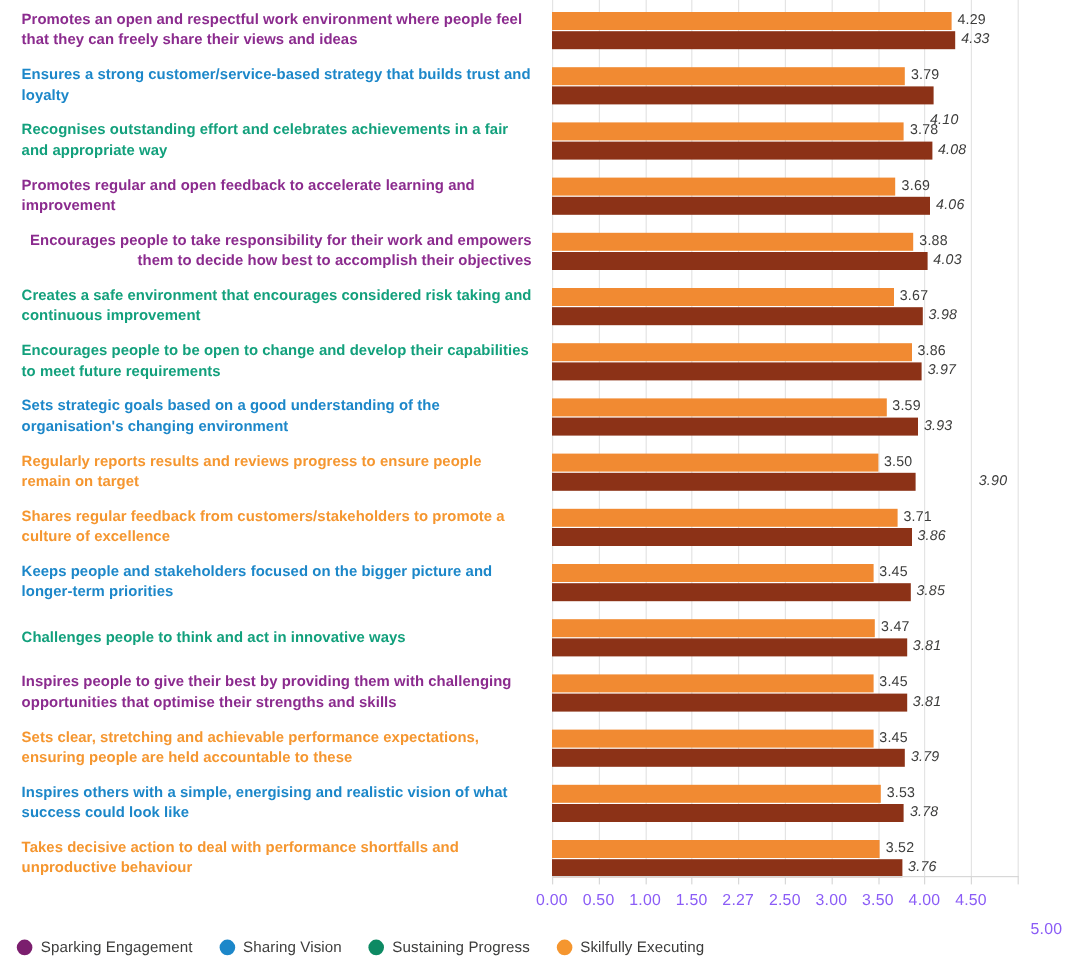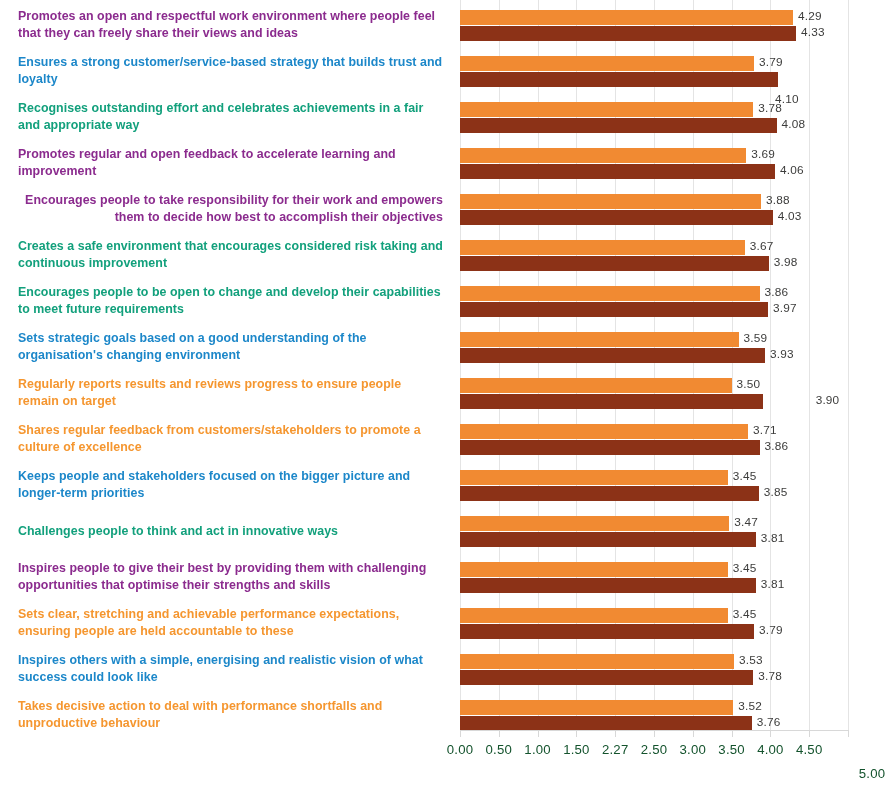--- a/index.html
+++ b/index.html
@@ -84,21 +84,21 @@
   .bar-value {
     position: absolute;
     font-size: 11.8px;
     font-weight: 400;
     color: #3C3C3B;
     letter-spacing: 0.2px;
     white-space: nowrap;
     line-height: 15px;
   }
   .bar-value.series-a { top: -1px; }
-  .bar-value.series-b { top: 15px; }
+  .bar-value.series-b { top: 15px; font-style: italic; }
 
   
   #x-axis {
     position: absolute;
     left: 460px;
     top: 730px;
     width: 388px;
     height: 12px;
   }
   #axis-line {
@@ -118,21 +118,21 @@
     left: 0;
     top: 742px;
     width: 895px;
     height: 20px;
   }
   .tick-label {
     position: absolute;
     top: 0;
     font-size: 13.2px;
     font-weight: 400;
-    color: #14532d;
+    color: #8b5cf6;
     letter-spacing: 0.2px;
     transform: translateX(-50%);
     white-space: nowrap;
   }
 
   
   #legend {
     position: absolute;
     left: 14px;
     top: 779px;
@@ -319,14 +319,32 @@
       <div class="tick-label" style="left: 576.4px;">1.50</div>
       <div class="tick-label" style="left: 615.2px;">2.27</div>
       <div class="tick-label" style="left: 654px;">2.50</div>
       <div class="tick-label" style="left: 692.8px;">3.00</div>
       <div class="tick-label" style="left: 731.6px;">3.50</div>
       <div class="tick-label" style="left: 770.4px;">4.00</div>
       <div class="tick-label" style="left: 809.2px;">4.50</div>
       <div class="tick-label" style="left: 872px; margin-top: 24px;">5.00</div>
     </div>
 
+  <div id="legend">
+      <div class="legend-item">
+        <span class="legend-dot" style="background: rgb(123, 30, 110);"></span>
+        <span class="legend-label">Sparking Engagement</span>
+      </div>
+      <div class="legend-item">
+        <span class="legend-dot" style="background: rgb(28, 135, 201);"></span>
+        <span class="legend-label">Sharing Vision</span>
+      </div>
+      <div class="legend-item">
+        <span class="legend-dot" style="background: rgb(13, 138, 99);"></span>
+        <span class="legend-label">Sustaining Progress</span>
+      </div>
+      <div class="legend-item">
+        <span class="legend-dot" style="background: rgb(245, 150, 47);"></span>
+        <span class="legend-label">Skilfully Executing</span>
+      </div>
+    </div>
 
 </div>
 
 </body></html>

